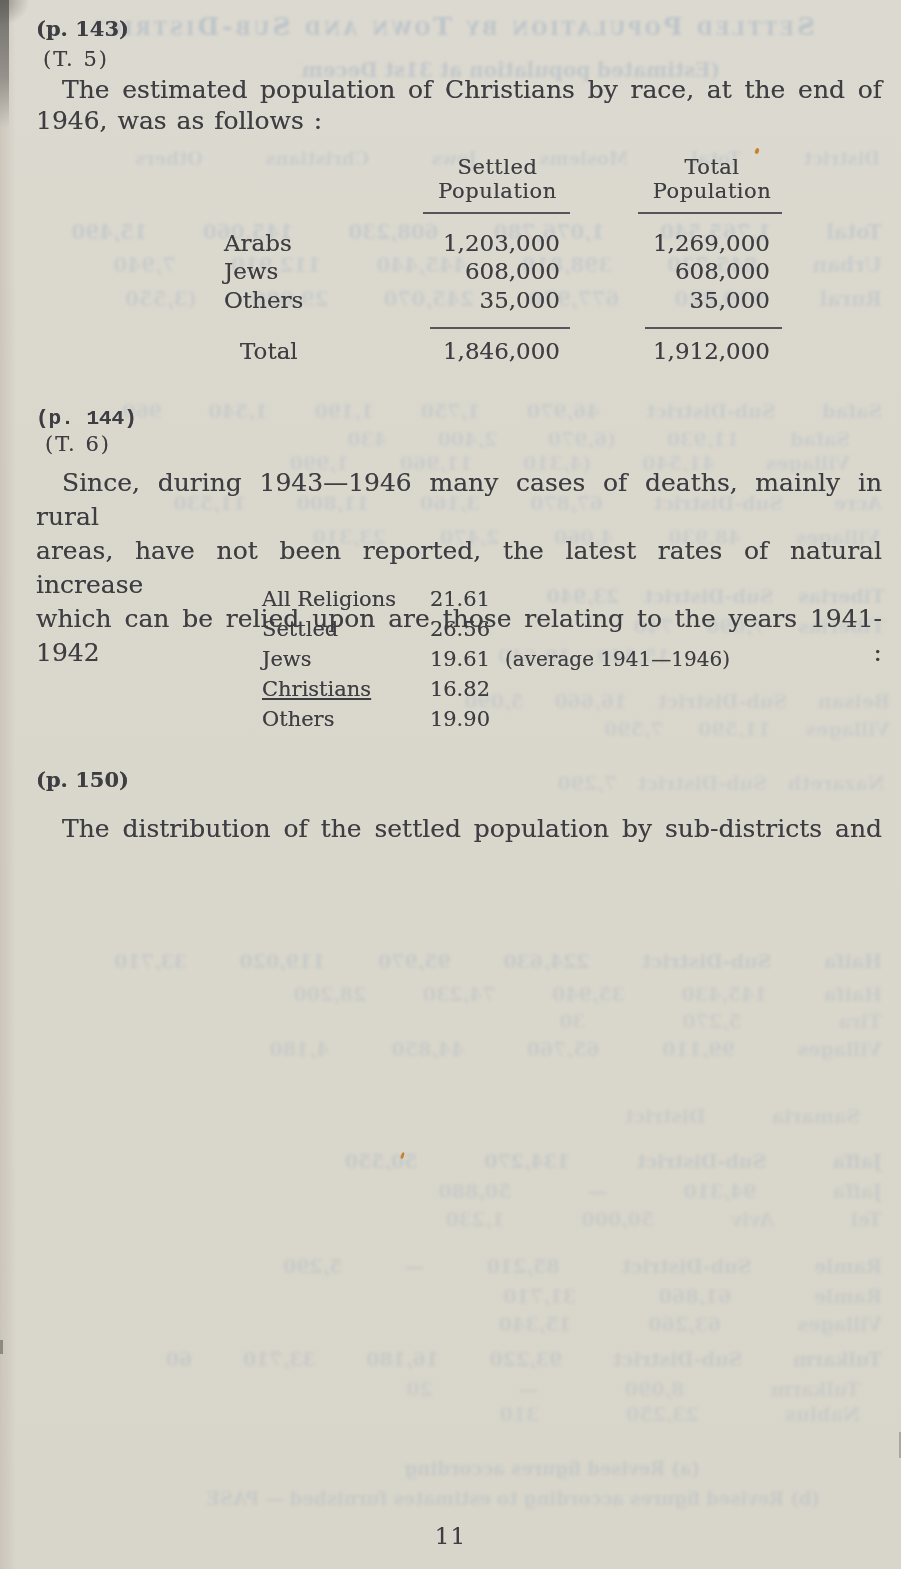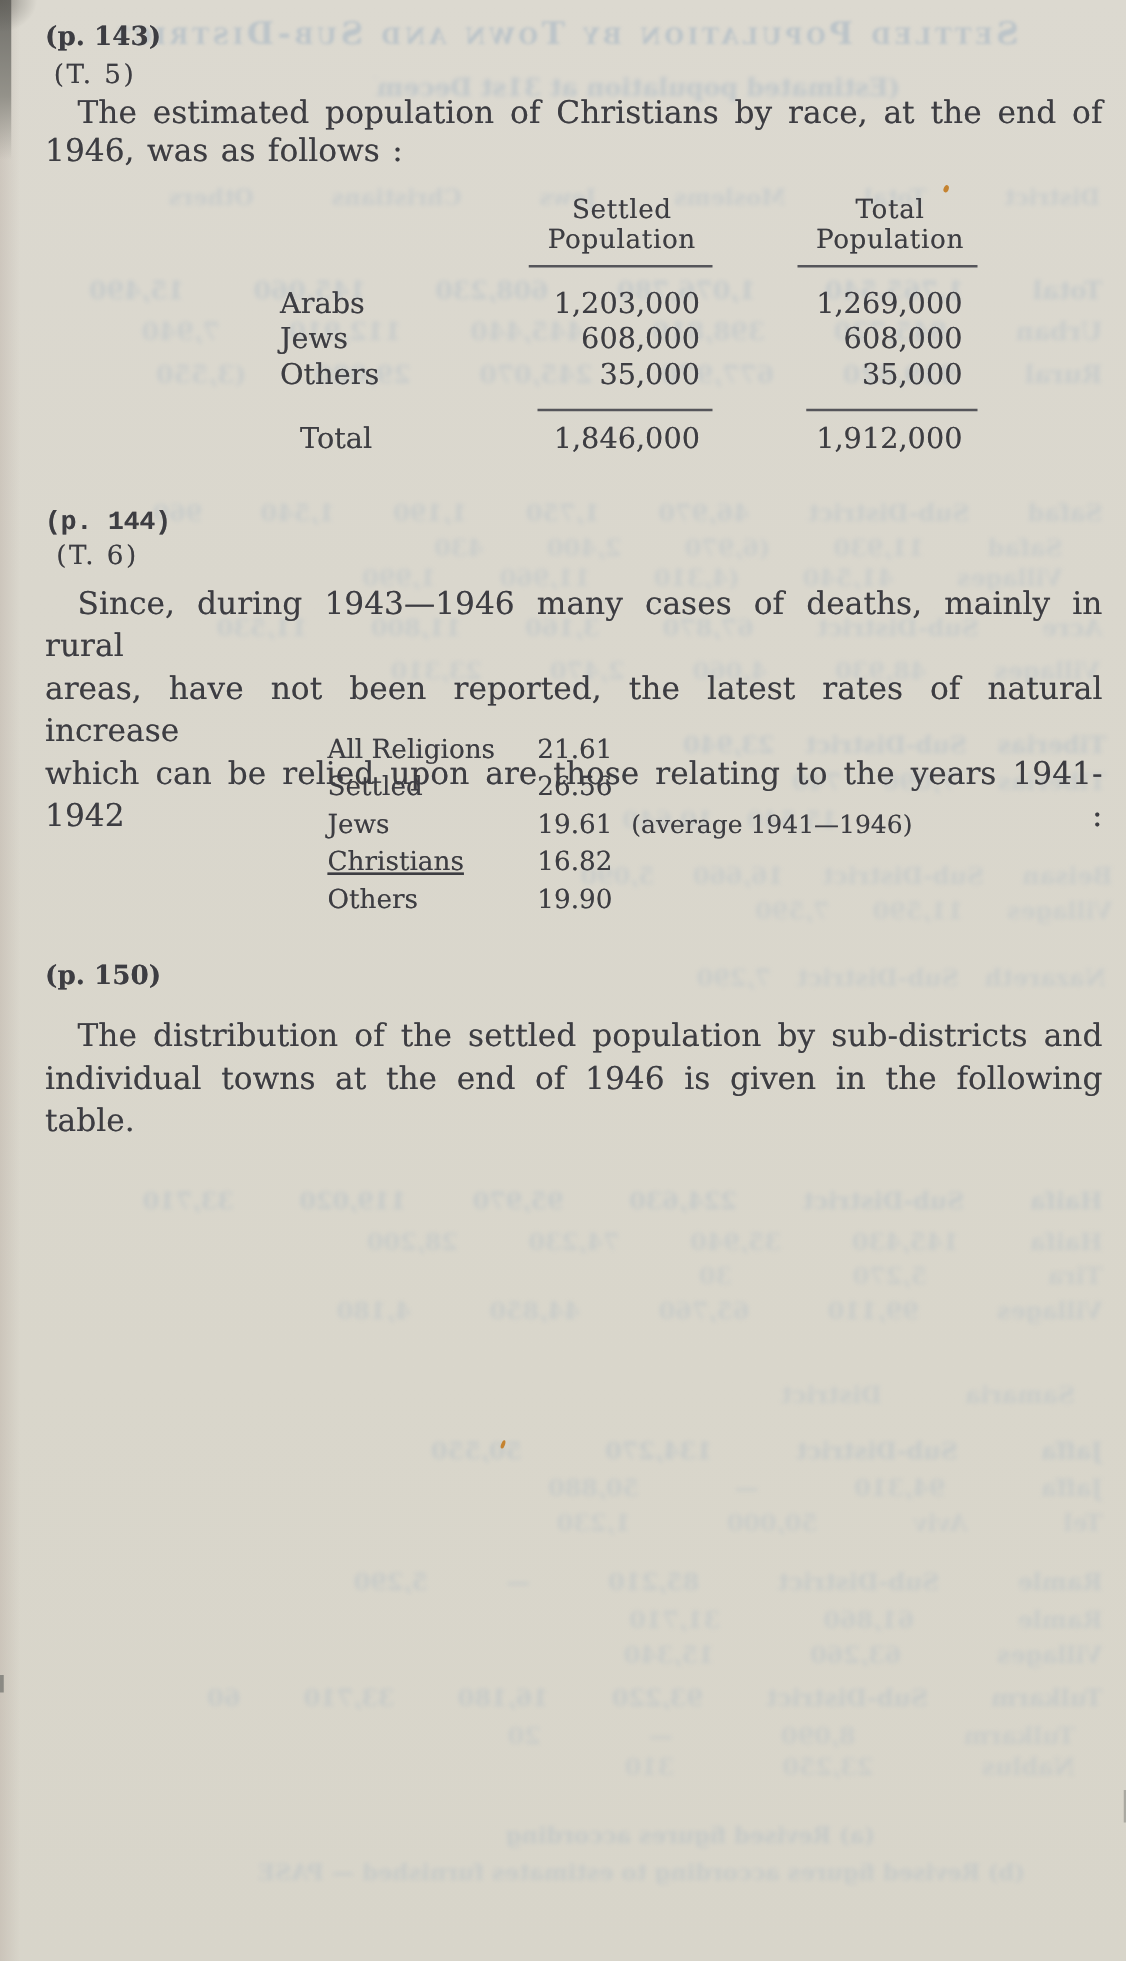--- a/index.html
+++ b/index.html
@@ -136,23 +136,23 @@
   <div class="annot ink" style="left:505px;top:646px;">(average 1941—1946)</div>
   <div class="rate-label ink" style="left:262px;top:676px;text-decoration:underline;">Christians</div>
   <div class="rate-val ink" style="left:420px;top:676px;">16.82</div>
   <div class="rate-label ink" style="left:262px;top:706px;">Others</div>
   <div class="rate-val ink" style="left:420px;top:706px;">19.90</div>
 
   <div class="ref b ink" style="left:36px;top:766px;">(p. 150)</div>
 
   <div class="para p3 ink" style="top:812px;">
     <div class="jl ind">The distribution of the settled population by sub-districts and</div>
-    <div class="jl">individual towns at the end of 1946 is given in the following table.</div>
   </div>
 
+  <div class="pageno ink">11</div>
 
   <div class="edge-left"></div>
   <div class="edge-left-top"></div>
   <div class="corner-smudge"></div>
   <div class="edge-mark-bl"></div>
   <div class="edge-mark-br"></div>
   <div class="speck s1"></div>
   <div class="speck s2"></div>
 
 </div>

